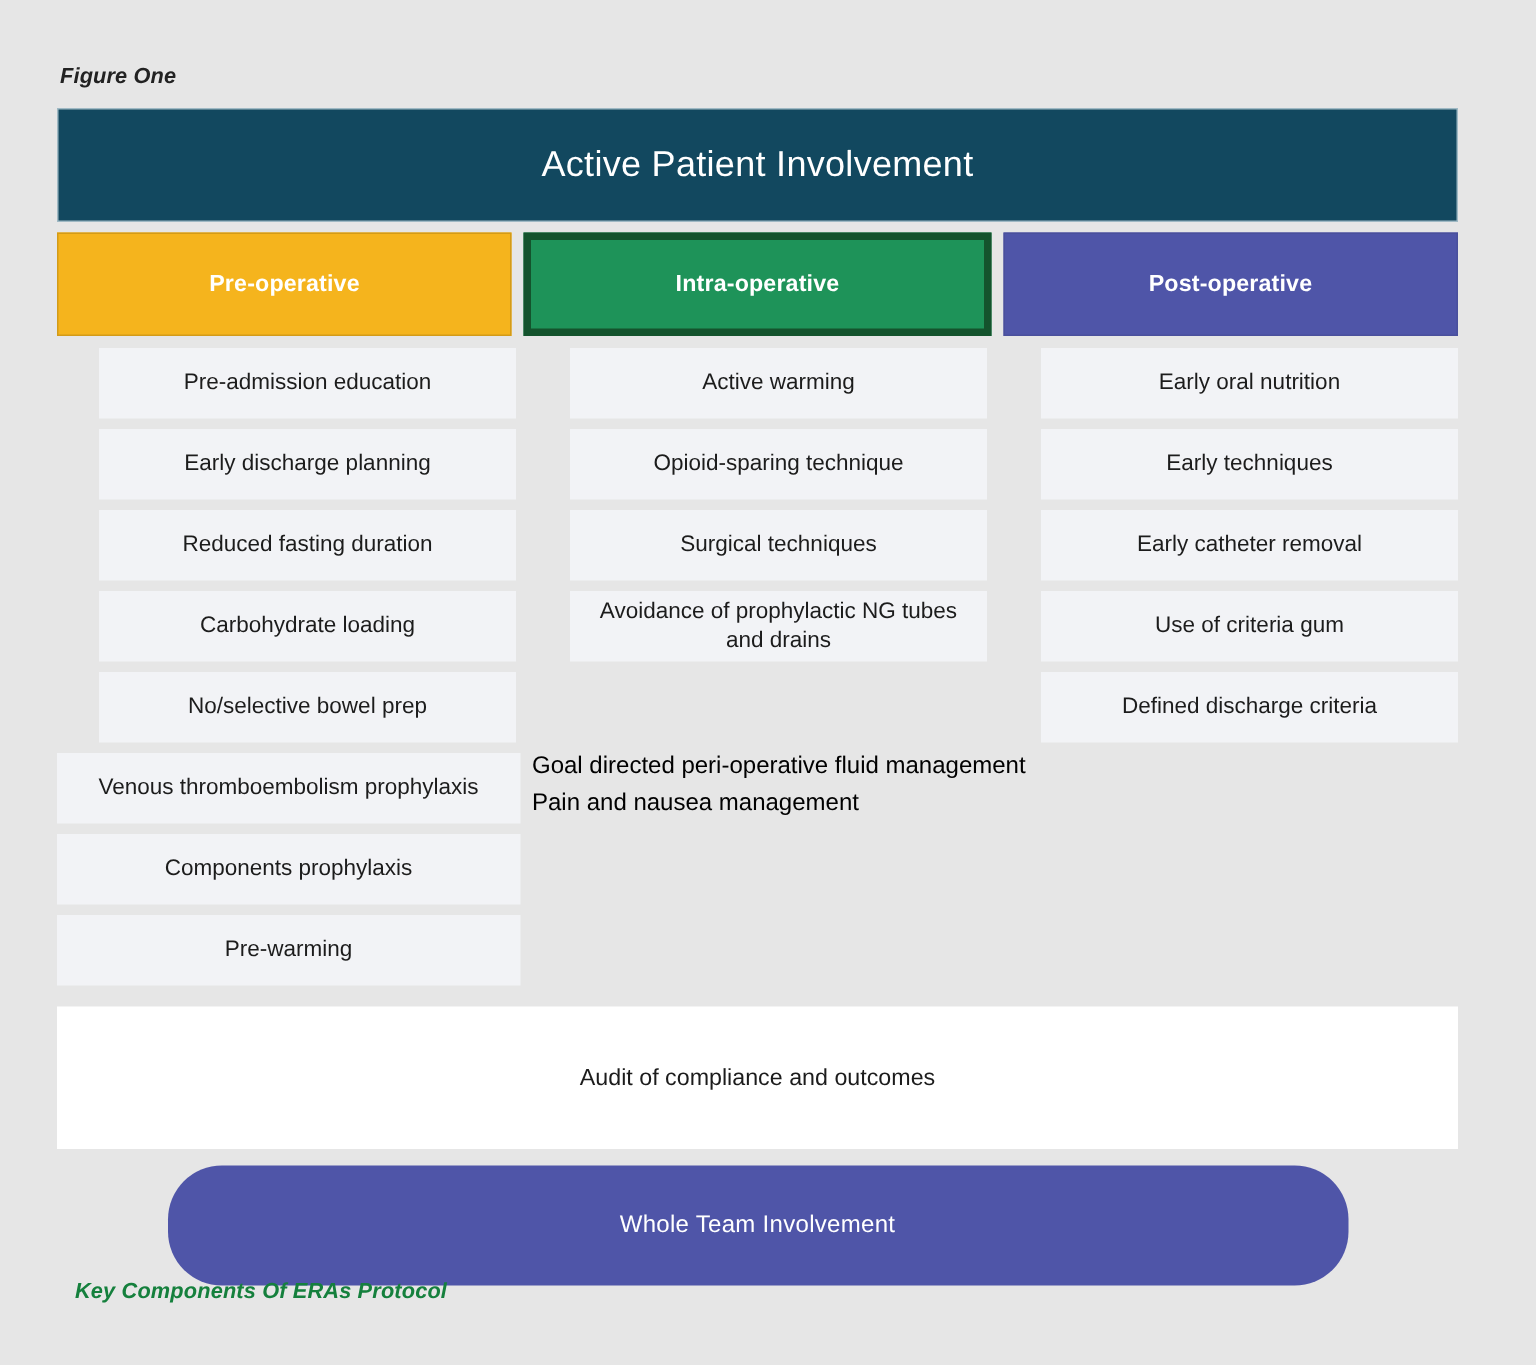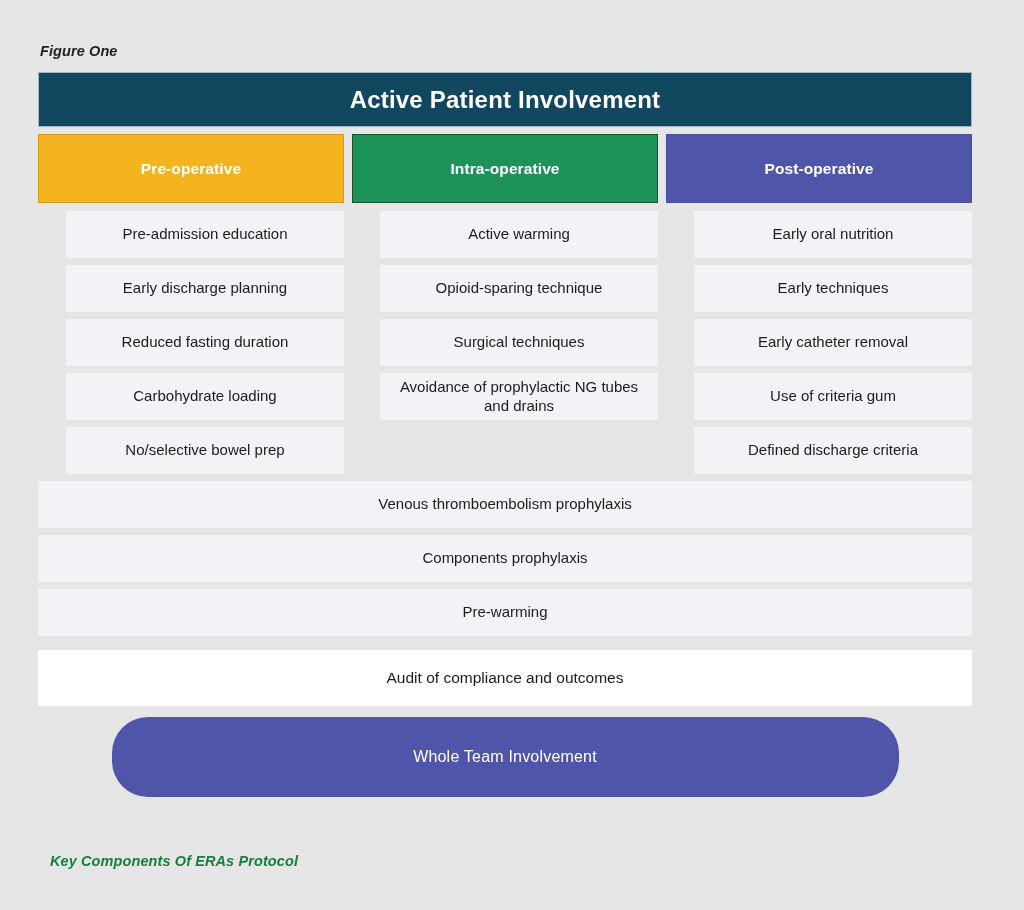--- a/index.html
+++ b/index.html
@@ -35,28 +35,28 @@
   
   .diagram {
     position: absolute;
     left: 38px;
     top: 72px;
     width: 934px;
   }
 
   
   .banner {
-    height: 55px;
+    height: 76px;
     background: #12485f;
     color: #ffffff;
     display: flex;
     align-items: center;
     justify-content: center;
     font-size: 24px;
-    font-weight: bold;
+    font-weight: normal;
     letter-spacing: 0.2px;
     border: 1px solid #9fb9c4;
   }
 
   
   .col-headers {
     display: flex;
     gap: 8px;
     margin-top: 7px;
   }
@@ -65,21 +65,21 @@
     height: 69px;
     display: flex;
     align-items: center;
     justify-content: center;
     color: #ffffff;
     font-size: 15.5px;
     font-weight: bold;
     letter-spacing: 0.1px;
   }
   .col-head.pre   { background: #f5b41d; border: 1px solid #d39b18; }
-  .col-head.intra { background: #1e9359; border: 1px solid #14532d; }
+  .col-head.intra { background: #1e9359; border: 5px solid #14532d; }
   .col-head.post  { background: #4f55a8; border: 1px solid #4a509c; }
 
   
   .grid-body {
     margin-top: 8px;
     display: flex;
     gap: 8px;
   }
   .column {
     flex: 1 1 0;
@@ -123,21 +123,21 @@
     display: flex;
     flex-direction: column;
     gap: 7px;
     min-width: 0;
   }
 
   
   .audit-bar {
     margin-top: 14px;
     background: #ffffff;
-    height: 56px;
+    height: 95px;
     display: flex;
     align-items: center;
     justify-content: center;
     font-size: 15.5px;
     color: #1c1c1c;
   }
 
   
   .pill-wrap {
     margin-top: 11px;
@@ -214,20 +214,24 @@
     </div>
 
     <div class="lower-area">
 
       <div class="lower-left">
         <div class="cell tall">Venous thromboembolism prophylaxis</div>
         <div class="cell">Components prophylaxis</div>
         <div class="cell">Pre-warming</div>
       </div>
 
+      <div class="lower-right">
+        <div class="wide-cell">Goal directed peri-operative fluid management</div>
+        <div class="wide-cell">Pain and nausea management</div>
+      </div>
     </div>
 
     <div class="audit-bar">Audit of compliance and outcomes</div>
 
     <div class="pill-wrap">
       <div class="pill">Whole Team Involvement</div>
     </div>
 
   </div>
 

